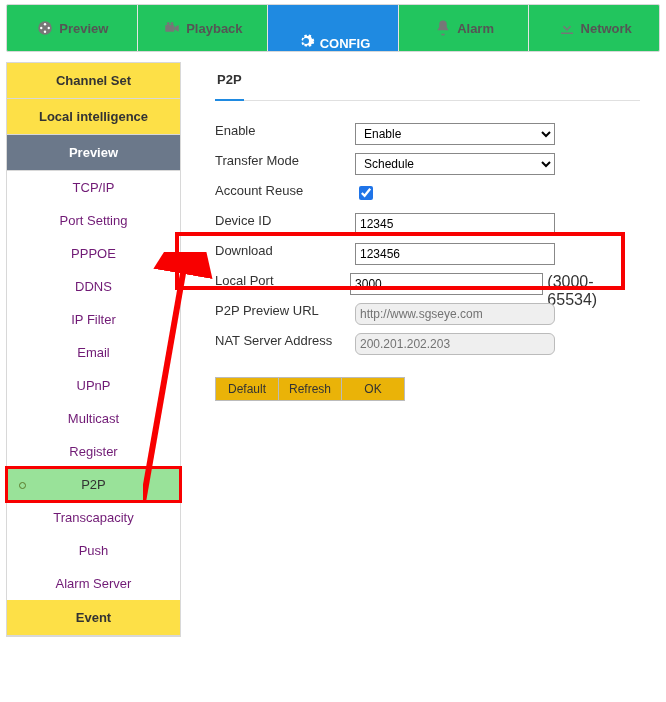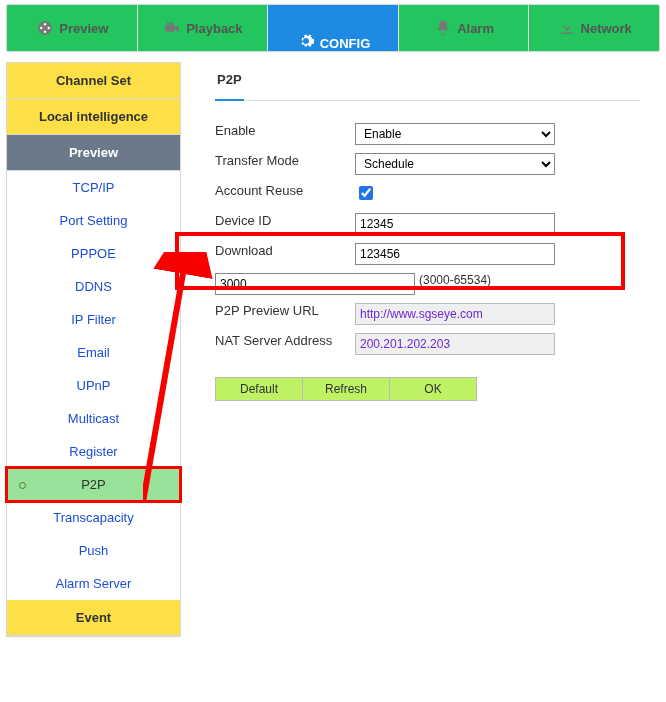--- a/index.html
+++ b/index.html
@@ -60,21 +60,21 @@
     color:#333;
   }
   .side-header.active {
     background: #6b788a;
     color: #fff;
   }
   .side-items { }
   .side-item {
     text-align: center;
     padding: 9px 0;
-    color: #1d4ed8;
+    color: #701a75;
     cursor: pointer;
     position: relative;
   }
   .side-item.selected {
     background: #99e299;
     outline: 3px solid #f80000;
     outline-offset: -1px;
     color:#333;
   }
   .side-item.selected::before{
@@ -119,41 +119,42 @@
   .row input[type="text"], .row select {
     width: 200px;
     height: 22px;
     font-size: 12px;
     border:1px solid #888;
     background:#fff;
     padding:0 4px;
   }
   .row input[readonly]{
     background:#efefef;
-    color:#6d28d9;
+    color:#737373;
     border-color:#bbb;
+    border-radius:6px;
   }
   .row .hint{
     margin-left:4px;
     color:#333;
-    font-size:12px;
+    font-size:16px;
   }
   .checkbox{
     width:14px; height:14px;
     accent-color:#1f74e8;
   }
   .buttons{
     margin-top:20px;
     display:flex;
   }
   .btn{
-    width:88px;
+    width:64px;
     height:24px;
     border:1px solid #bbb;
-    background:#bef264;
+    background:#eab308;
     color:#333;
     font-size:12px;
     cursor:pointer;
     margin-right:-1px;
   }
 
   
   .annot-box{
     position:absolute;
     border:4px solid #f80000;
@@ -265,20 +266,21 @@
       </div>
       <div class="row">
         <div class="label">Device ID</div>
         <input type="text" value="12345" style="">
       </div>
       <div class="row">
         <div class="label">Download</div>
         <input type="text" value="123456" style="">
       </div>
       <div class="row">
+        <div class="label">Local Port</div>
         <input type="text" value="3000" style="">
         <span class="hint">(3000-65534)</span>
       </div>
       <div class="row">
         <div class="label">P2P Preview URL</div>
         <input type="text" readonly="" value="http://www.sgseye.com" style="">
       </div>
       <div class="row">
         <div class="label">NAT Server Address</div>
         <input type="text" readonly="" value="200.201.202.203" style="">

